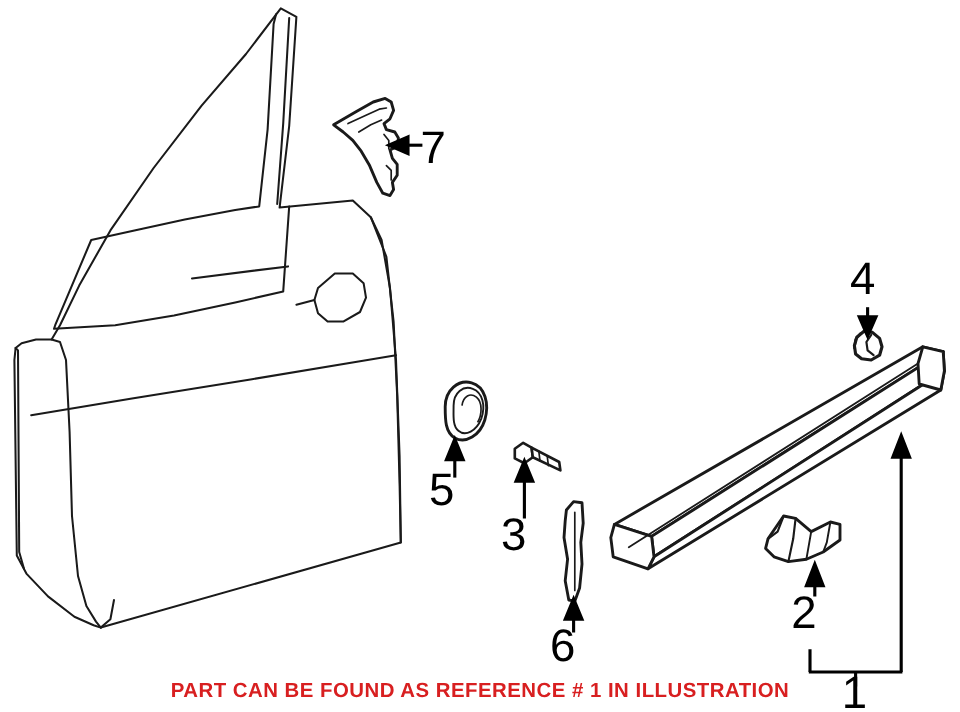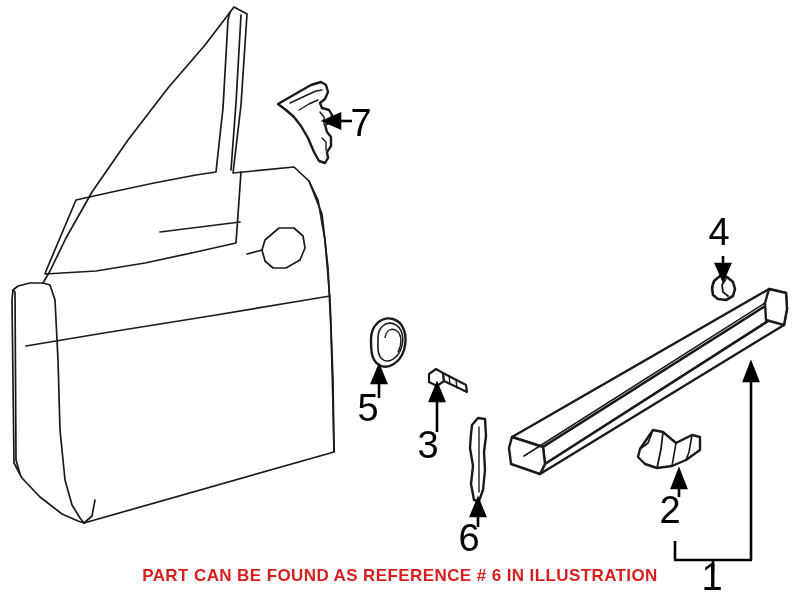--- a/index.html
+++ b/index.html
@@ -204,15 +204,15 @@
     <text class="callout-label" x="428" y="458" text-anchor="middle" fill="#000000">3</text>
 
     <text class="callout-label" x="469" y="551" text-anchor="middle" fill="#000000">6</text>
 
     <text class="callout-label" x="670" y="523" text-anchor="middle" fill="#000000">2</text>
 
     <text class="callout-label" x="712" y="590" text-anchor="middle" fill="#000000">1</text>
 
   </svg>
 
-  <div class="footer-note" id="footer-note" style="color: rgb(216, 31, 32); font-size: 17px; top: 566px;">PART CAN BE FOUND AS REFERENCE # 6 IN ILLUSTRATION</div>
+  <div class="footer-note" id="footer-note" style="color: rgb(216, 31, 32); font-size: 17px; top: 566px;">PART CAN BE FOUND AS REFERENCE # 1 IN ILLUSTRATION</div>
 
 </div>
 
 </body></html>

